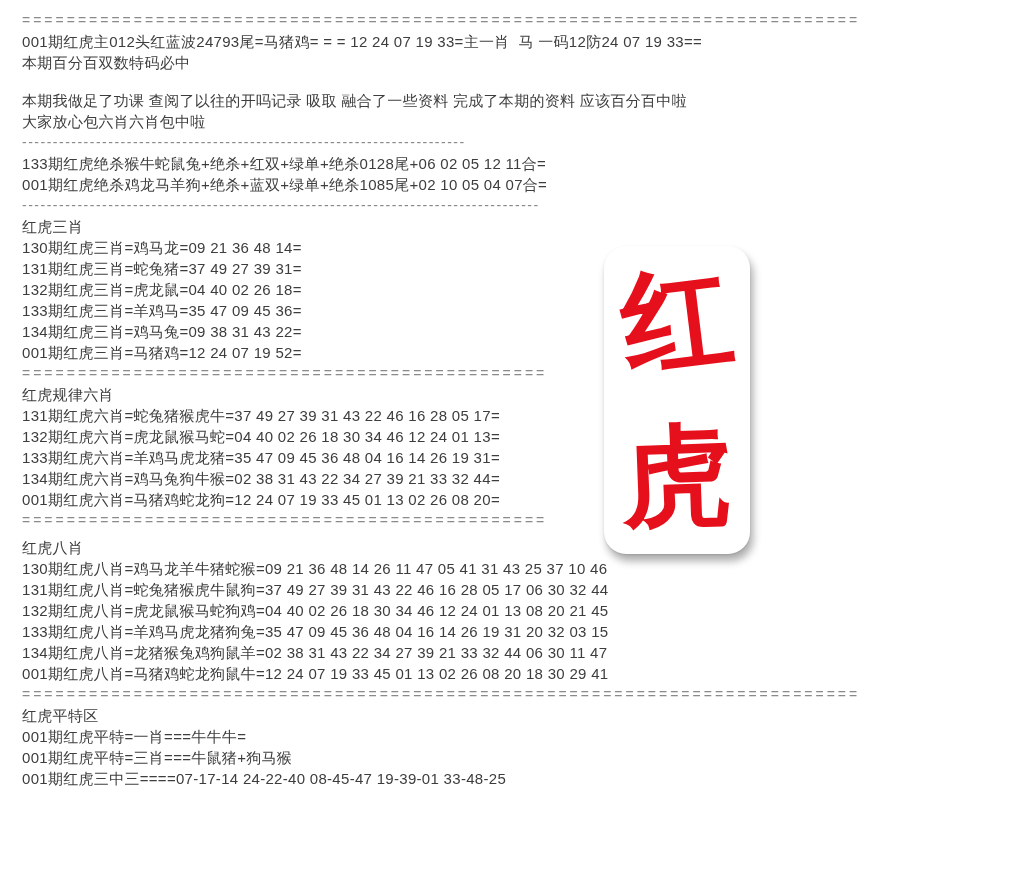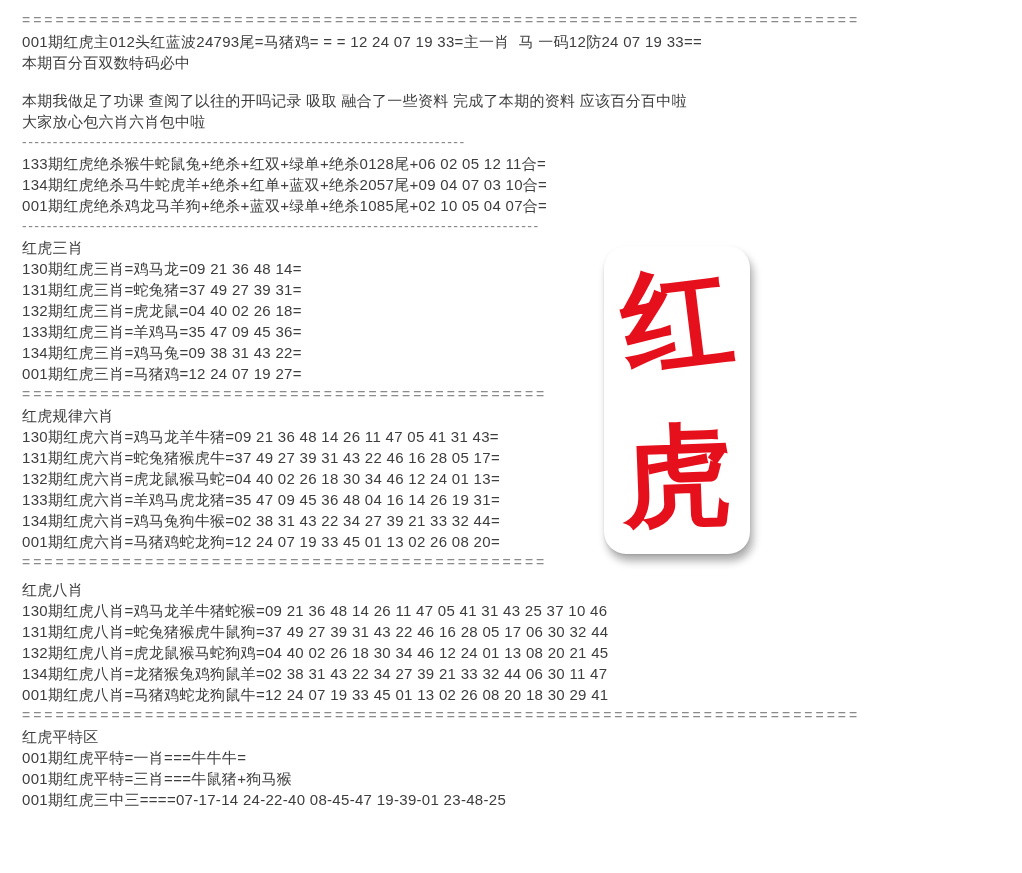--- a/index.html
+++ b/index.html
@@ -68,55 +68,54 @@
   <div class="line">001期红虎主012头红蓝波24793尾=马猪鸡= = = 12 24 07 19 33=主一肖  马 一码12防24 07 19 33==</div>
   <div class="line">本期百分百双数特码必中</div>
 
   <div class="spacer-md"></div>
 
   <div class="line">本期我做足了功课 查阅了以往的开吗记录 吸取 融合了一些资料 完成了本期的资料 应该百分百中啦</div>
   <div class="line">大家放心包六肖六肖包中啦</div>
   <div class="line sep dash">------------------------------------------------------------------------</div>
 
   <div class="line">133期红虎绝杀猴牛蛇鼠兔+绝杀+红双+绿单+绝杀0128尾+06 02 05 12 11合=</div>
-  <div class="line">134期红虎绝杀马牛蛇虎羊+绝杀+红单+蓝双+绝杀2057尾+09 04 07 03 10合=</div>
   <div class="line">001期红虎绝杀鸡龙马羊狗+绝杀+蓝双+绿单+绝杀1085尾+02 10 05 04 07合=</div>
   <div class="line sep dash">------------------------------------------------------------------------------------</div>
 
   <div class="line">红虎三肖</div>
   <div class="line">130期红虎三肖=鸡马龙=09 21 36 48 14=</div>
   <div class="line">131期红虎三肖=蛇兔猪=37 49 27 39 31=</div>
   <div class="line">132期红虎三肖=虎龙鼠=04 40 02 26 18=</div>
   <div class="line">133期红虎三肖=羊鸡马=35 47 09 45 36=</div>
   <div class="line">134期红虎三肖=鸡马兔=09 38 31 43 22=</div>
-  <div class="line">001期红虎三肖=马猪鸡=12 24 07 19 27=</div>
+  <div class="line">001期红虎三肖=马猪鸡=12 24 07 19 52=</div>
   <div class="line sep">===============================================</div>
 
   <div class="line">红虎规律六肖</div>
-  <div class="line">130期红虎六肖=鸡马龙羊牛猪=09 21 36 48 14 26 11 47 05 41 31 43=</div>
   <div class="line">131期红虎六肖=蛇兔猪猴虎牛=37 49 27 39 31 43 22 46 16 28 05 17=</div>
   <div class="line">132期红虎六肖=虎龙鼠猴马蛇=04 40 02 26 18 30 34 46 12 24 01 13=</div>
   <div class="line">133期红虎六肖=羊鸡马虎龙猪=35 47 09 45 36 48 04 16 14 26 19 31=</div>
   <div class="line">134期红虎六肖=鸡马兔狗牛猴=02 38 31 43 22 34 27 39 21 33 32 44=</div>
   <div class="line">001期红虎六肖=马猪鸡蛇龙狗=12 24 07 19 33 45 01 13 02 26 08 20=</div>
   <div class="line sep">===============================================</div>
 
   <div class="spacer-sm"></div>
 
   <div class="line">红虎八肖</div>
   <div class="line">130期红虎八肖=鸡马龙羊牛猪蛇猴=09 21 36 48 14 26 11 47 05 41 31 43 25 37 10 46</div>
   <div class="line">131期红虎八肖=蛇兔猪猴虎牛鼠狗=37 49 27 39 31 43 22 46 16 28 05 17 06 30 32 44</div>
   <div class="line">132期红虎八肖=虎龙鼠猴马蛇狗鸡=04 40 02 26 18 30 34 46 12 24 01 13 08 20 21 45</div>
+  <div class="line">133期红虎八肖=羊鸡马虎龙猪狗兔=35 47 09 45 36 48 04 16 14 26 19 31 20 32 03 15</div>
   <div class="line">134期红虎八肖=龙猪猴兔鸡狗鼠羊=02 38 31 43 22 34 27 39 21 33 32 44 06 30 11 47</div>
   <div class="line">001期红虎八肖=马猪鸡蛇龙狗鼠牛=12 24 07 19 33 45 01 13 02 26 08 20 18 30 29 41</div>
   <div class="line sep">===========================================================================</div>
 
   <div class="line">红虎平特区</div>
   <div class="line">001期红虎平特=一肖===牛牛牛=</div>
   <div class="line">001期红虎平特=三肖===牛鼠猪+狗马猴</div>
-  <div class="line">001期红虎三中三====07-17-14 24-22-40 08-45-47 19-39-01 23-48-25</div>
+  <div class="line">001期红虎三中三====07-17-14 24-22-40 08-45-47 19-39-01 33-48-25</div>
 
 </div>
 
 <div class="badge">
   <div class="badge-char first">红</div>
   <div class="badge-char second">虎</div>
 </div>
 
 </body></html>

